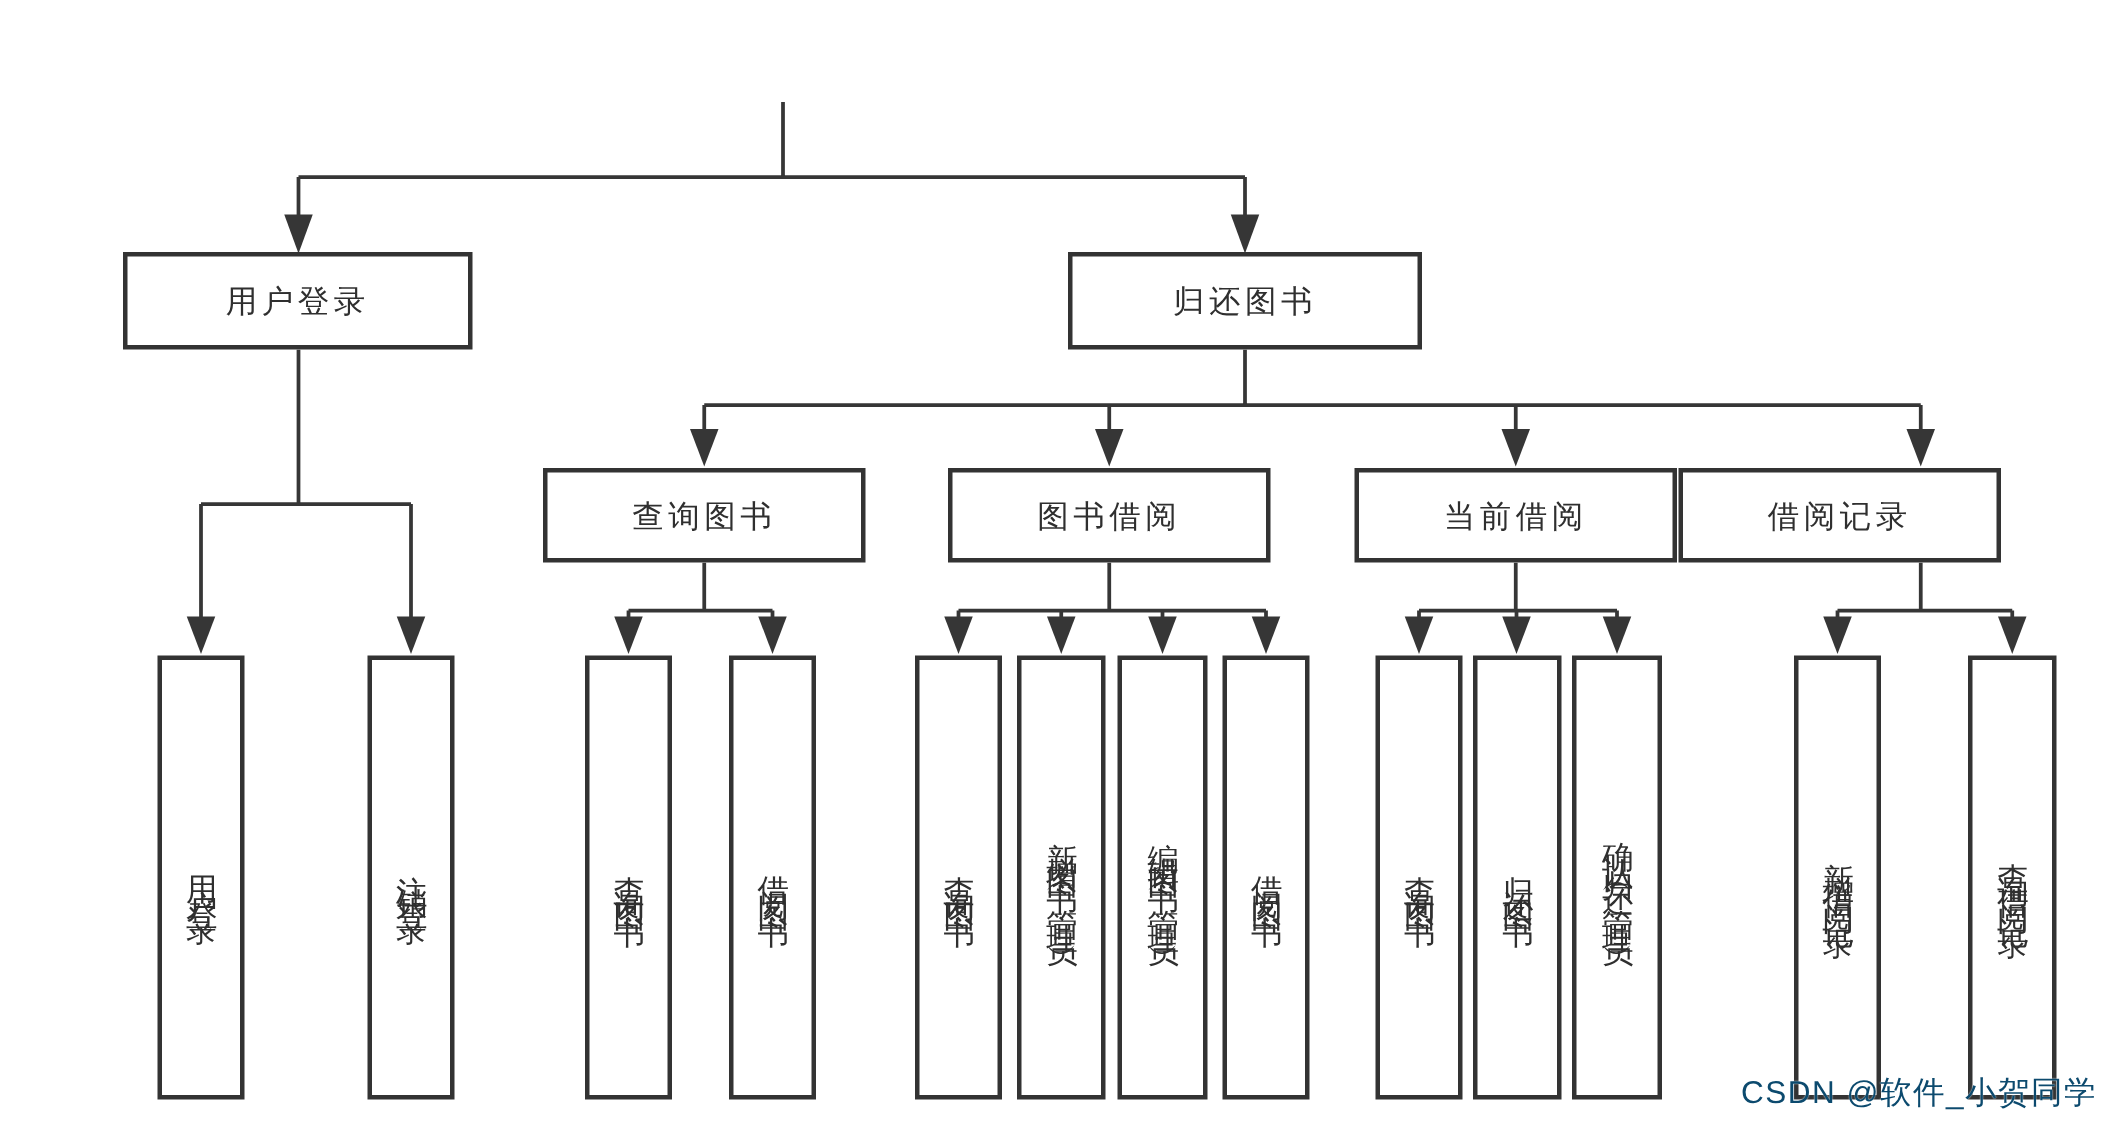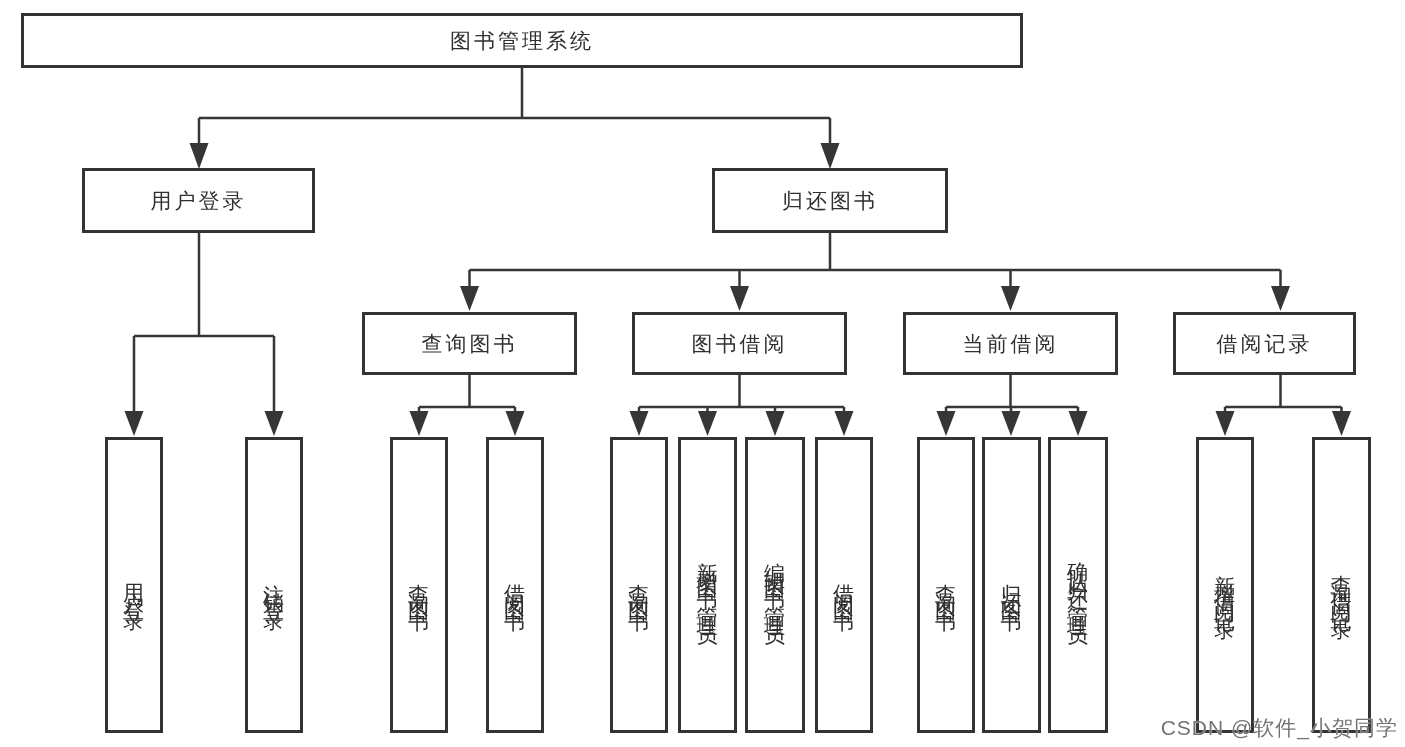--- a/index.html
+++ b/index.html
@@ -43,21 +43,21 @@
     font-size: 21px;
     letter-spacing: 9px;
     line-height: 1;
     white-space: nowrap;
   }
   .watermark {
     position: absolute;
     right: 7px;
     bottom: 5px;
     font-size: 21px;
-    color: #737373;
+    color: #0c4a6e;
     letter-spacing: 1px;
     white-space: nowrap;
     text-shadow: 0 0 1px #ffffff;
     text-align: right;
   }
 </style>
 </head>
 <body>
 
 <div class="canvas">
@@ -105,41 +105,38 @@
       <polygon points="1068.5,411 1087.5,411 1078,436" fill="#363636" stroke="none"></polygon>
     </g>
 
     <g>
       <path d="M1280.5 375 V407 M1225 407 H1341.5 M1225 407 V412 M1341.5 407 V412"></path>
       <polygon points="1215.5,411 1234.5,411 1225,436" fill="#363636" stroke="none"></polygon>
       <polygon points="1332,411 1351,411 1341.5,436" fill="#363636" stroke="none"></polygon>
     </g>
   </svg>
 
-  <div class="node h" style="left:21px; top:13px; width:1002px; height:55px;">
-    <span>图书管理系统</span>
-  </div>
 
   <div class="node h" style="left:82px; top:168px; width:233px; height:65px;">
     <span>用户登录</span>
   </div>
   <div class="node h" style="left:712px; top:168px; width:236px; height:65px;">
     <span>归还图书</span>
   </div>
 
   <div class="node h" style="left:362px; top:312px; width:215px; height:63px;">
     <span>查询图书</span>
   </div>
   <div class="node h" style="left:632px; top:312px; width:215px; height:63px;">
     <span>图书借阅</span>
   </div>
   <div class="node h" style="left:903px; top:312px; width:215px; height:63px;">
     <span>当前借阅</span>
   </div>
-  <div class="node h" style="left:1173px; top:312px; width:183px; height:63px;">
+  <div class="node h" style="left:1119px; top:312px; width:215px; height:63px;">
     <span>借阅记录</span>
   </div>
 
   <div class="node v" style="left:105px; top:437px; width:58px; height:296px;">
     <span>用户登录</span>
   </div>
   <div class="node v" style="left:245px; top:437px; width:58px; height:296px;">
     <span>注销登录</span>
   </div>
 

